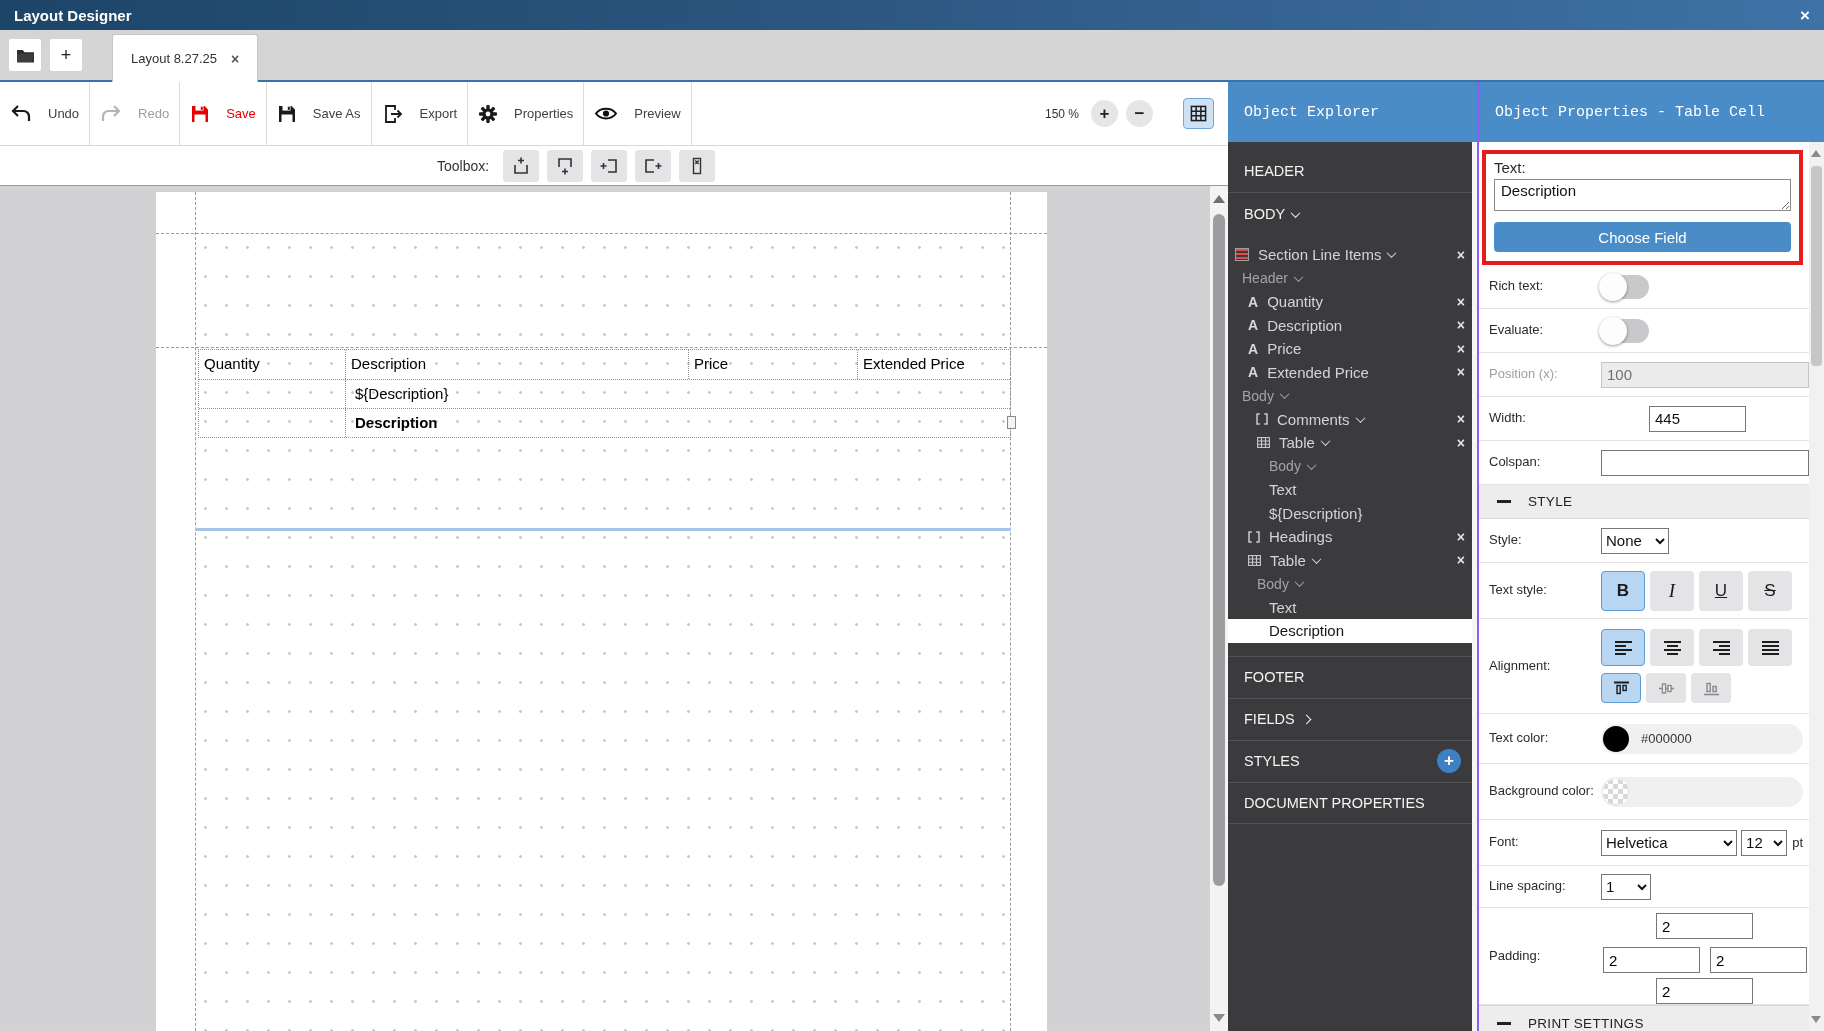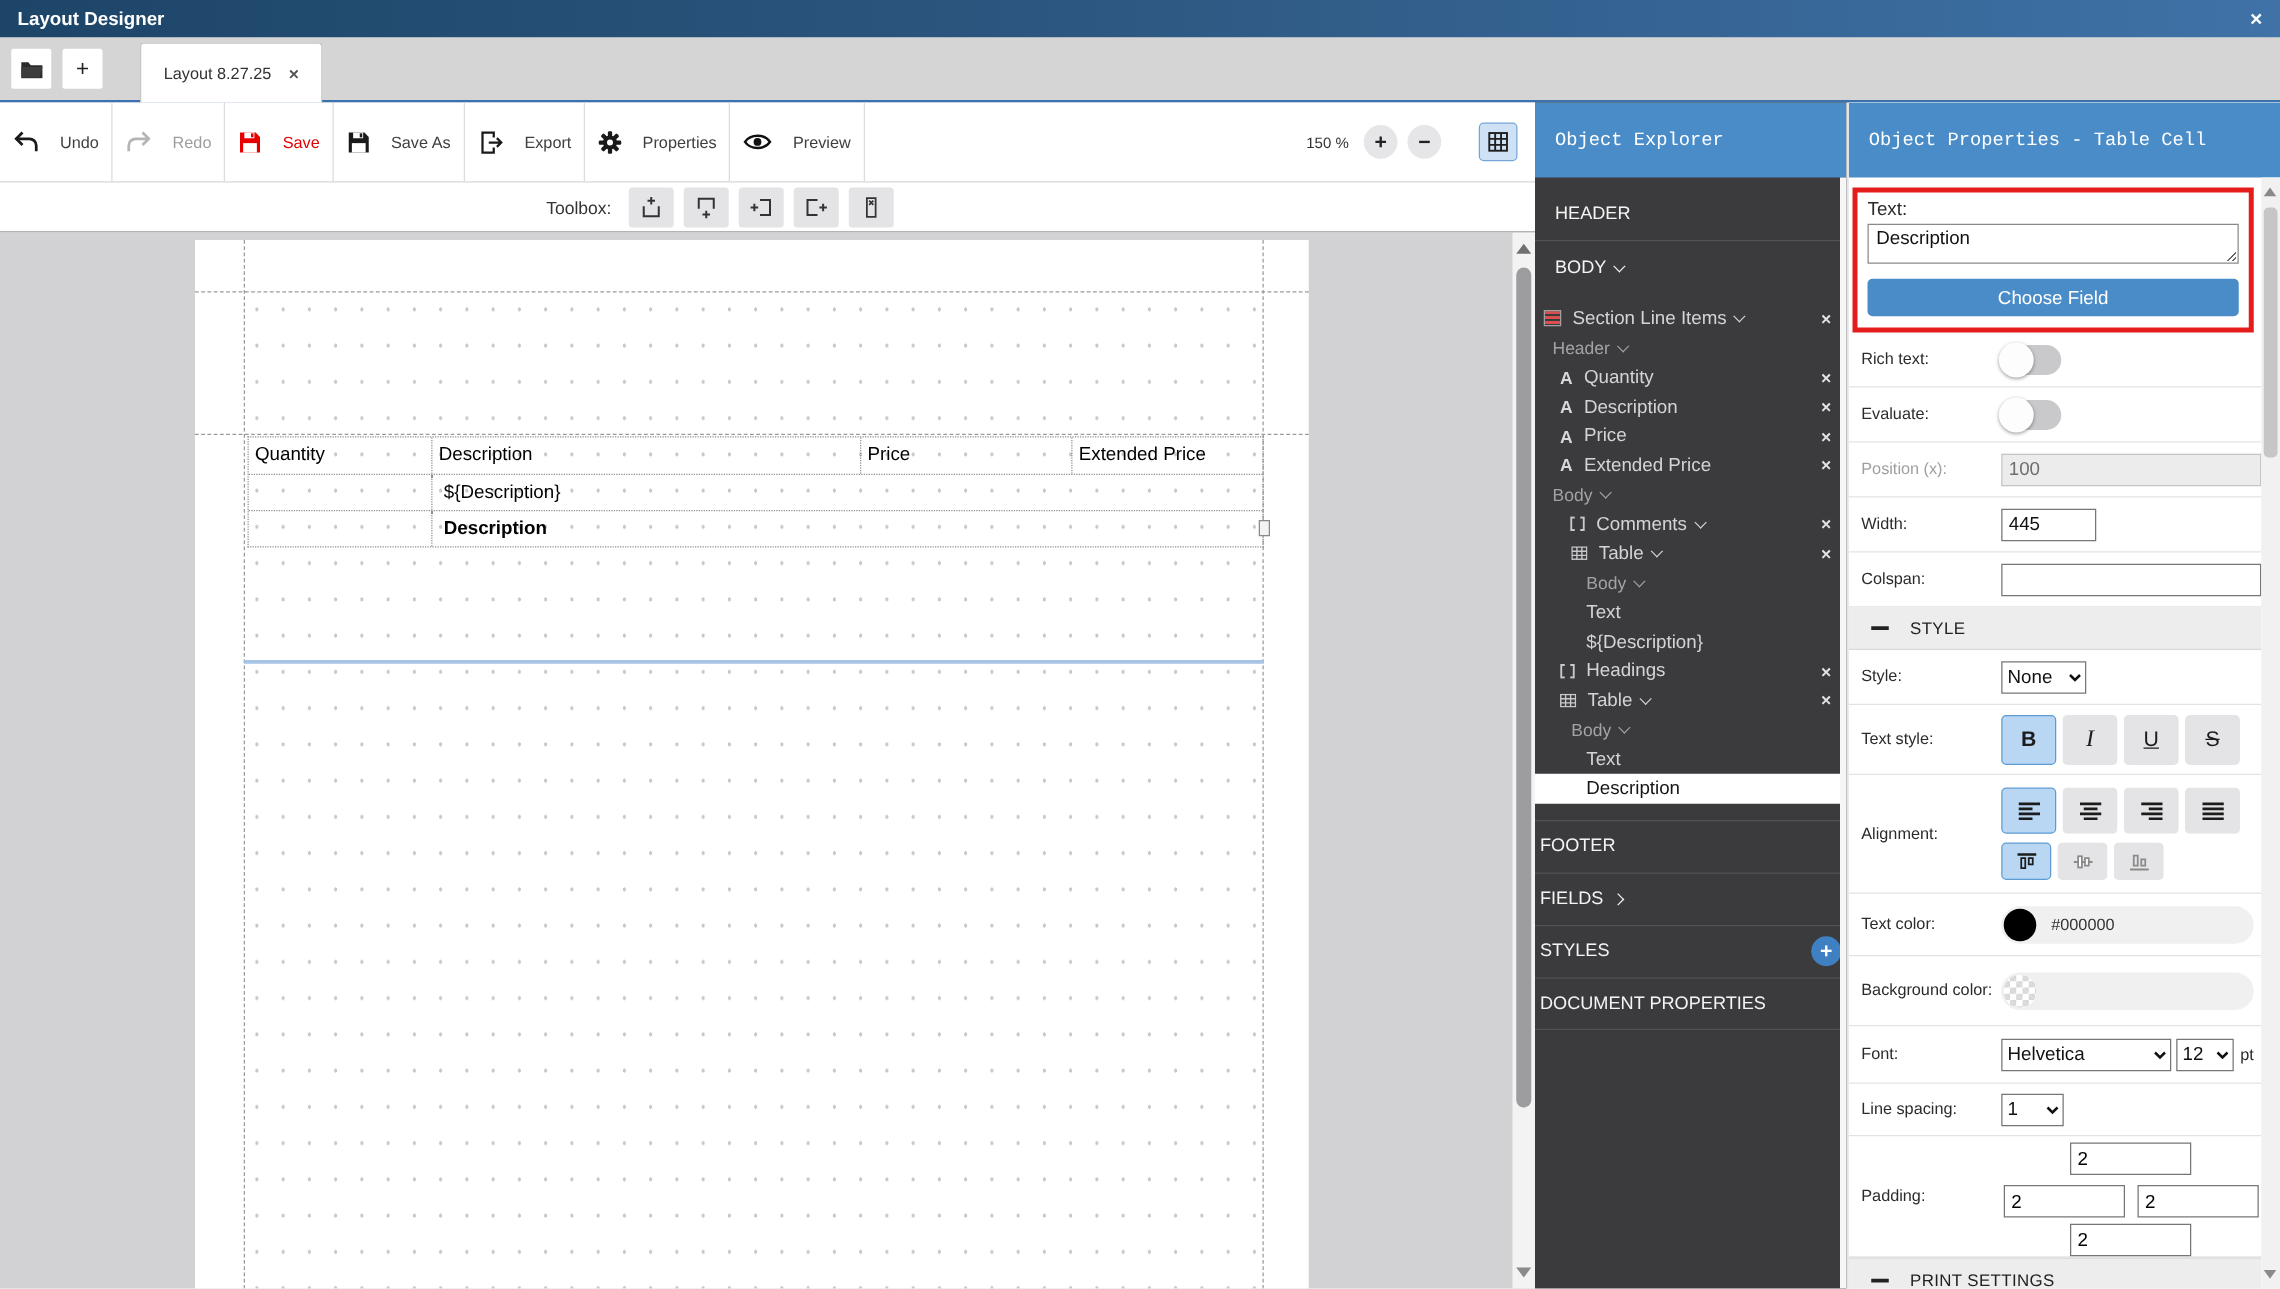--- a/index.html
+++ b/index.html
@@ -1,17 +1,17 @@
 <!DOCTYPE html>
 <html><head>
 <meta charset="utf-8">
 <style>
   * { box-sizing: border-box; margin: 0; padding: 0; }
   body { font-family: "Liberation Sans", sans-serif; background: #fff; }
-  .app { position: relative; width: 1824px; height: 1031px; overflow: hidden; background: #e5e5e5; }
+  .app { position: relative; width: 1824px; height: 1031px; overflow: hidden; background: #8b5cf6; }
 
   
   .titlebar { position: absolute; left: 0; top: 0; width: 100%; height: 30px;
     background: linear-gradient(90deg, #1d4568 0%, #2c567f 45%, #3f72a7 100%);
     display: flex; align-items: center; padding: 0 14px; }
   .titlebar .title { color: #fff; font-size: 15px; font-weight: bold; }
   .titlebar .close { margin-left: auto; color: #fff; font-size: 17px; font-weight: bold; cursor: pointer; line-height: 1; }
 
   
   .tabbar { position: absolute; left: 0; top: 30px; width: 100%; height: 52px;
@@ -81,21 +81,21 @@
 
   .tree { margin-top: 8px; }
   .trow { display: flex; align-items: center; height: 23.5px; color: #d3d4d5; font-size: 15px; cursor: pointer; }
   .trow.muted { color: #a2a3a5; font-size: 14px; }
   .trow.hl { background: #ffffff; color: #161616; }
   .tic { margin-right: 9px; color: #c9cacc; display: inline-flex; align-items: center; }
   .tic-A { font-weight: bold; font-size: 14px; color: #d8d8da; font-family: "Liberation Sans", sans-serif; }
   .tic-section { width: 14px; height: 13px; border: 1px solid #a0a0a2; background: repeating-linear-gradient(#d94f4f 0 2px, #3b3b3d 2px 4px); }
   .tlabel { }
   .txx { margin-left: auto; margin-right: 12px; color: #e3e3e5; font-size: 14px; font-weight: bold; cursor: pointer; }
-  .bsec { display: flex; align-items: center; color: #f4f4f5; font-size: 14.5px; padding: 0 4px; height: 42px; border-top: 1px solid #525255; cursor: pointer; }
+  .bsec { display: flex; align-items: center; color: #f4f4f5; font-size: 14.5px; padding: 0 16px; height: 42px; border-top: 1px solid #525255; cursor: pointer; }
   .bsec:last-child { border-bottom: 1px solid #525255; }
   .bsec .addbtn { margin-left: auto; width: 24px; height: 24px; border-radius: 50%; background: #3f80c2; color: #fff;
     display: flex; align-items: center; justify-content: center; font-size: 17px; font-weight: bold; }
   .treegap { height: 13px; }
 
   
   .props { position: absolute; left: 1479px; top: 82px; right: 0; bottom: 0; background: #fff; overflow: hidden; }
   .props .pscroll { position: absolute; right: 0; top: 60px; width: 15px; bottom: 0; background: #f1f1f1; }
   .props .pscroll .pthumb { position: absolute; left: 2px; right: 2px; top: 24px; height: 200px; background: #c6c6c6; border-radius: 4px; }
   .pbody { position: absolute; left: 0; right: 15px; top: 60px; bottom: 0; }
@@ -110,21 +110,21 @@
   .prow { display: flex; align-items: center; padding: 0 6px 0 10px; border-bottom: 1px solid #e3e3e3; min-height: 44px; }
   .prow .plabel { width: 112px; flex: none; font-size: 13px; color: #2b2b2b; line-height: 1.25; }
   .prow.disabled .plabel { color: #9f9fa1; }
 
   .toggle { width: 48px; height: 24px; border-radius: 12px; background: #c9c9cb; position: relative; cursor: pointer; }
   .toggle .knob { position: absolute; left: -2px; top: -2px; width: 28px; height: 28px; border-radius: 50%;
     background: #fdfdfd; box-shadow: 0 1px 3px rgba(0,0,0,.4); }
 
   .tinput { height: 26px; border: 1px solid #767676; font-size: 15px; padding: 0 5px; font-family: "Liberation Sans", sans-serif; color: #111; }
   .tinput.dis { background: #ececec; border-color: #c6c6c6; color: #6f6f6f; }
-  .w-pos { width: 208px; } .w-width { width: 76px; } .w-colspan { width: 208px; }
+  .w-pos { width: 208px; } .w-width { width: 97px; margin-left: 48px; } .w-colspan { width: 208px; }
 
   .secbar { height: 34px; background: #ededee; border-bottom: 1px solid #d9d9d9; display: flex; align-items: center;
     padding-left: 18px; cursor: pointer; }
   .secbar .minus { width: 14px; height: 3px; background: #222; margin-right: 17px; flex: none; }
   .secbar .sectitle { font-size: 13.5px; color: #222; letter-spacing: .3px; }
 
   select { font-family: "Liberation Sans", sans-serif; font-size: 15px; border: 1px solid #767676; height: 26px; background: #fff; color: #111; }
 
   .bius { display: flex; gap: 5px; }
   .sqbtn { width: 44px; height: 40px; background: #e4e4e7; border: 1px solid transparent; border-radius: 4px;

